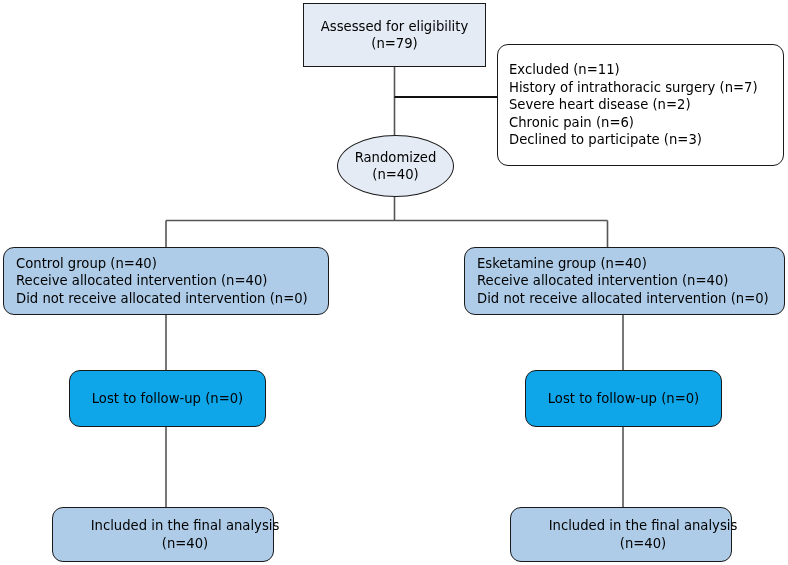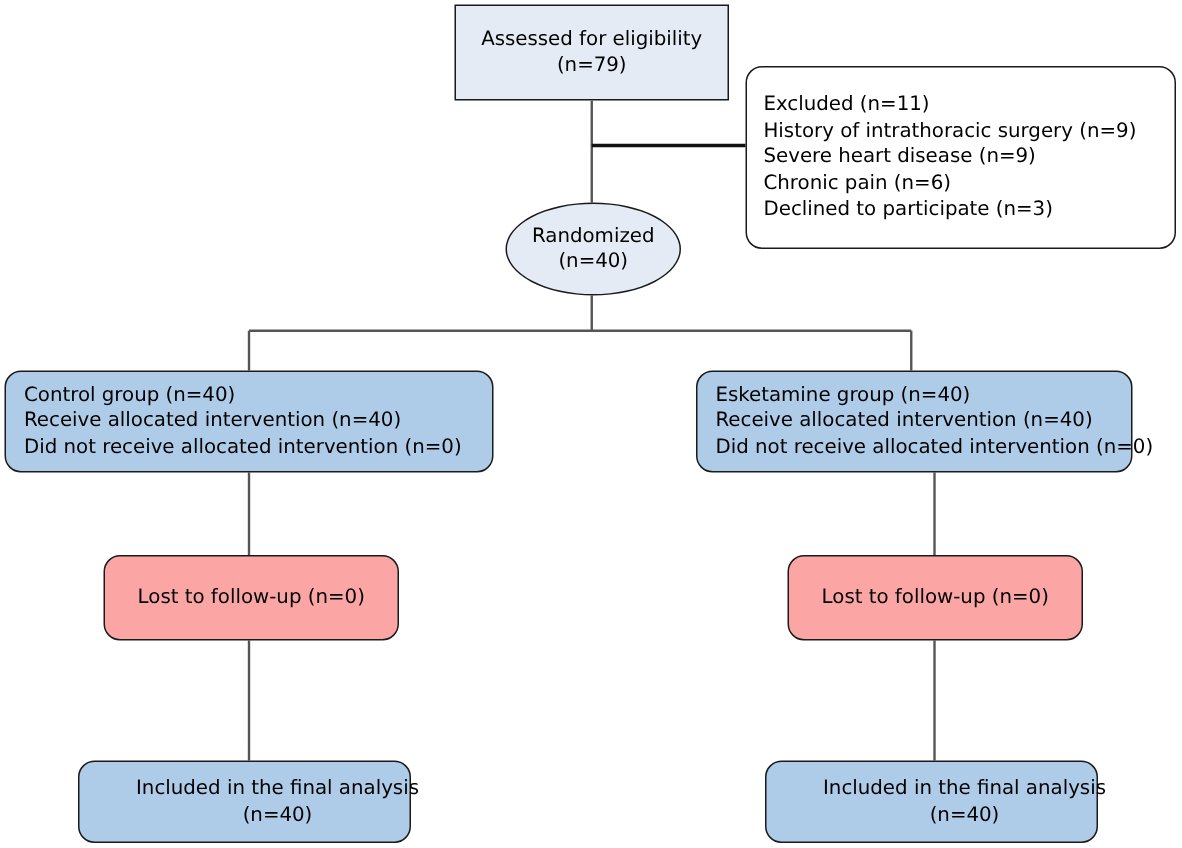--- a/index.html
+++ b/index.html
@@ -46,35 +46,35 @@
     border-radius: 11px;
   }
   .stadium {
     border: 1.6px solid #1a1a1a;
     border-radius: 50% / 50%;
   }
 
   
   .fill-pale   { background: #e4ebf4; }
   .fill-blue   { background: #aecce8; padding-left: 44px; }
-  .fill-gray   { background: #fca5a5; }
+  .fill-gray   { background: #0ea5e9; }
   .fill-white  { background: #ffffff; }
 
   .align-center { align-items: center; text-align: center; }
   .align-left   { align-items: flex-start; text-align: left; }
 
   .pad-left  { padding-left: 11px; padding-right: 9px; }
   .pad-box   { padding-left: 12px; padding-right: 26px; }
 
   
   #node-eligibility { left: 303px; top: 3px;   width: 183px; height: 64px; }
   #node-excluded    { left: 497px; top: 44px;  width: 287px; height: 122px; }
   #node-randomized  { left: 337px; top: 135px; width: 117px; height: 62px; }
   #node-control     { left: 3px;   top: 247px; width: 326px; height: 68px; }
-  #node-esketamine  { left: 464px; top: 247px; width: 291px; height: 68px; }
+  #node-esketamine  { left: 464px; top: 247px; width: 321px; height: 68px; }
   #node-lost-left   { left: 69px;  top: 370px; width: 197px; height: 57px; }
   #node-lost-right  { left: 525px; top: 370px; width: 197px; height: 57px; }
   #node-final-left  { left: 52px;  top: 507px; width: 222px; height: 55px; }
   #node-final-right { left: 510px; top: 507px; width: 222px; height: 55px; }
 </style>
 </head>
 <body>
 
 <div id="diagram">
 
@@ -98,22 +98,22 @@
     <line x1="623" y1="427" x2="623" y2="507" stroke="#555555" stroke-width="1.6"></line>
   </svg>
 
   <div class="node sq fill-pale align-center" id="node-eligibility">
     <div class="line">Assessed for eligibility</div>
     <div class="line">(n=79)</div>
   </div>
 
   <div class="node rounded fill-white align-left pad-left" id="node-excluded">
     <div class="line">Excluded (n=11)</div>
-    <div class="line">History of intrathoracic surgery (n=9)</div>
-    <div class="line">Severe heart disease (n=9)</div>
+    <div class="line">History of intrathoracic surgery (n=7)</div>
+    <div class="line">Severe heart disease (n=2)</div>
     <div class="line">Chronic pain (n=6)</div>
     <div class="line">Declined to participate (n=3)</div>
   </div>
 
   <div class="node stadium fill-pale align-center" id="node-randomized">
     <div class="line">Randomized</div>
     <div class="line">(n=40)</div>
   </div>
 
   <div class="node rounded fill-blue align-left pad-box" id="node-control">

